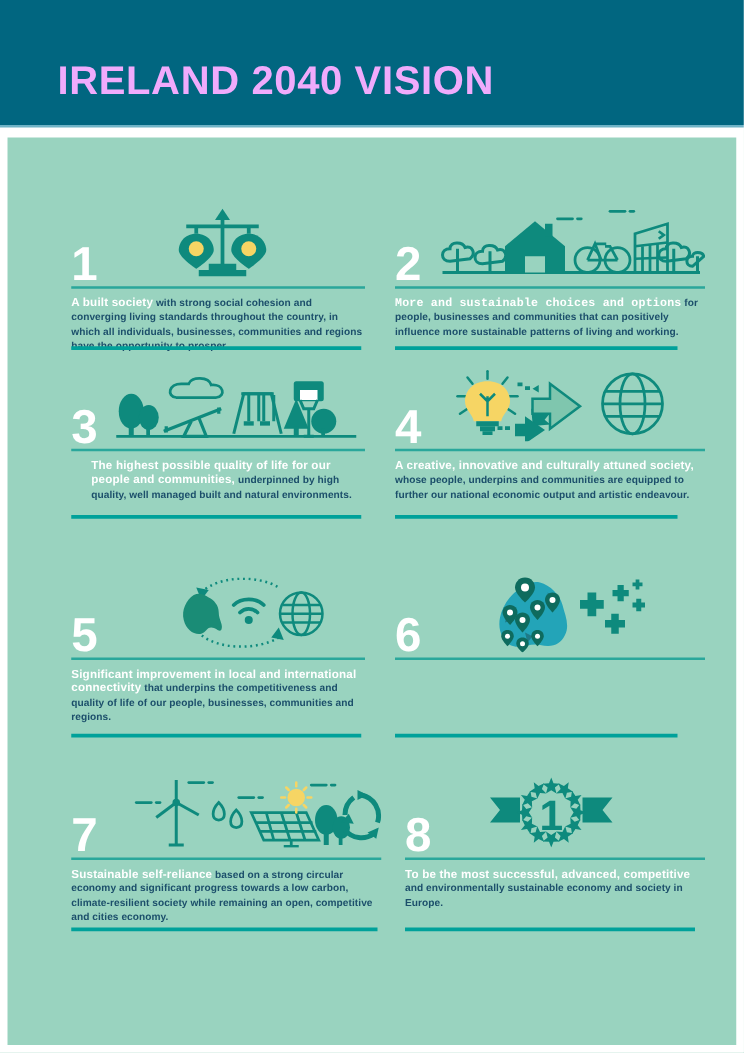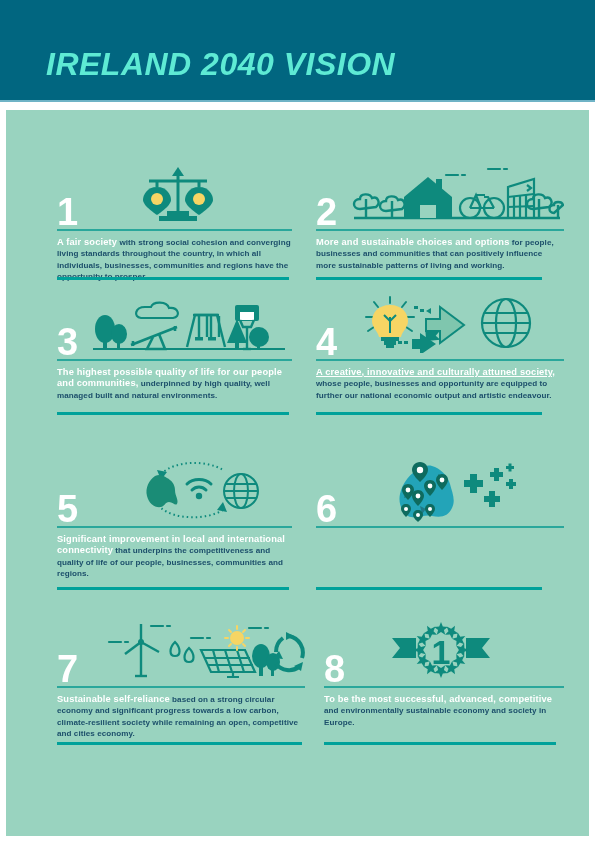--- a/index.html
+++ b/index.html
@@ -109,21 +109,21 @@
     bottom: 0;
     left: 0;
   }
 </style>
 </head>
 <body>
 
 <div class="page">
 
   <div class="header" style="background: rgb(1, 102, 128);">
-    <div class="header-title" style="color: #5eead4; font-style: italic;">IRELAND 2040 VISION</div>
+    <div class="header-title" style="color: #f0abfc;">IRELAND 2040 VISION</div>
   </div>
   <div class="header-rule"></div>
 
   <div class="body-bg" style="background: rgb(153, 211, 191);"></div>
 
   <div class="grid">
 
     <div class="item" style="left:51px; top:53px; width:235px; height:117px;">
       <div class="icon-zone">
         <span class="num">1</span>
@@ -138,21 +138,21 @@
           <rect x="24" y="51" width="38" height="5" fill="#0E8A7D"></rect>
           <g fill="#0E8A7D">
             <path d="M22 22 C12 22 8 30 8 35 C8 41 22 50 22 50 C22 50 36 41 36 35 C36 30 32 22 22 22 Z"></path>
             <path d="M64 22 C54 22 50 30 50 35 C50 41 64 50 64 50 C64 50 78 41 78 35 C78 30 74 22 64 22 Z"></path>
           </g>
           <circle cx="22" cy="34" r="6" fill="#F6D564"></circle>
           <circle cx="64" cy="34" r="6" fill="#F6D564"></circle>
         </svg>
       </div>
       <div class="rule-top" style="background: rgb(42, 167, 155);"></div>
-      <div class="itext" style="color: rgb(28, 79, 107);"><span class="lead" style="color: rgb(255, 255, 255);">A fair society</span><span> with strong social cohesion and converging living standards throughout the country, in which all individuals, businesses, communities and regions have the opportunity to prosper.</span></div>
+      <div class="itext" style="color: rgb(28, 79, 107);"><span class="lead" style="color: rgb(255, 255, 255);">A built society</span><span> with strong social cohesion and converging living standards throughout the country, in which all individuals, businesses, communities and regions have the opportunity to prosper.</span></div>
       <div class="rule-bottom" style="width: 232px; background: rgb(0, 161, 154);"></div>
     </div>
 
     <div class="item" style="left:310px; top:53px; width:248px; height:117px;">
       <div class="icon-zone">
         <span class="num">2</span>
         <svg style="left:32px; top:0px;" width="216" height="60" viewBox="0 0 216 60">
           <g stroke="#0E8A7D" stroke-width="2.4" fill="none">
             <path d="M6 55 L212 55"></path>
             <path d="M12 46 C4 46 4 36 12 36 C12 30 22 30 24 35 C30 33 33 40 28 44 L12 46 Z"></path>
@@ -183,21 +183,21 @@
             <path d="M160 24 L160 55 L186 55 L186 16 L160 24 Z"></path>
             <path d="M160 34 L186 31"></path>
             <path d="M160 44 L186 43"></path>
             <path d="M166 34 L166 44 M172 33 L172 44 M178 32 L178 44"></path>
             <path d="M166 44 L166 55 M172 44 L172 55 M178 44 L178 55"></path>
             <path d="M179 22 L183 25 L179 28"></path>
           </g>
         </svg>
       </div>
       <div class="rule-top" style="background: rgb(42, 167, 155);"></div>
-      <div class="itext" style="color: rgb(28, 79, 107);"><span class="lead" style="color: rgb(255, 255, 255);">More and sustainable choices and options</span><span> for people, businesses and communities that can positively influence more sustainable patterns of living and working.</span></div>
+      <div class="itext" style="color: rgb(28, 79, 107);"><span class="lead" style="color: rgb(255, 255, 255); font-family: Liberation Mono, monospace;">More and sustainable choices and options</span><span> for people, businesses and communities that can positively influence more sustainable patterns of living and working.</span></div>
       <div class="rule-bottom" style="width: 226px; background: rgb(0, 161, 154);"></div>
     </div>
 
     <div class="item" style="left:51px; top:183px; width:235px; height:122px;">
       <div class="icon-zone">
         <span class="num">3</span>
         <svg style="left:32px; top:0px;" width="200" height="60" viewBox="0 0 200 60">
           <g stroke="#0E8A7D" stroke-width="2.2" fill="none">
             <path d="M4 56 L196 56"></path>
             <path d="M56 14 C46 14 44 24 52 25 L84 25 C92 24 90 14 80 15 C78 8 64 8 62 14 Z"></path>
@@ -228,21 +228,21 @@
           <g stroke="#0E8A7D" stroke-width="2.4" fill="none">
             <path d="M154 56 L162 56"></path>
             <path d="M158 34 L158 56"></path>
             <rect x="146" y="12" width="24" height="16" rx="2" fill="#0E8A7D" stroke="none"></rect>
             <rect x="151" y="19" width="14" height="8" fill="#ffffff" stroke="none"></rect>
             <path d="M151 27 L154 34 L162 34 L165 27" fill="none"></path>
           </g>
         </svg>
       </div>
       <div class="rule-top" style="background: rgb(42, 167, 155);"></div>
-      <div class="itext" style="color: rgb(28, 79, 107);"><span class="lead" style="color: rgb(255, 255, 255);">The highest possible quality of life for our people and communities,</span><span> underpinned by high quality, well managed built and natural environments.</span></div>
+      <div class="itext" style="color: rgb(28, 79, 107); margin-left: 16px;"><span class="lead" style="color: rgb(255, 255, 255);">The highest possible quality of life for our people and communities,</span><span> underpinned by high quality, well managed built and natural environments.</span></div>
       <div class="rule-bottom" style="width: 232px; background: rgb(0, 161, 154);"></div>
     </div>
 
     <div class="item" style="left:310px; top:183px; width:248px; height:122px;">
       <div class="icon-zone">
         <span class="num">4</span>
         <svg style="left:38px; top:0px;" width="190" height="60" viewBox="0 0 190 60">
           <g stroke="#0E8A7D" stroke-width="2" stroke-linecap="round">
             <path d="M36 4 L36 10"></path>
               <path d="M20 9 L24 14"></path>
@@ -274,21 +274,21 @@
             <rect x="44" y="48" width="4" height="3"></rect>
           </g>
           <g stroke="#0E8A7D" stroke-width="2.2" fill="none">
             <circle cx="152" cy="30" r="24"></circle>
             <ellipse cx="152" cy="30" rx="10" ry="24"></ellipse>
             <path d="M130 20 L174 20 M128 30 L176 30 M130 40 L174 40"></path>
           </g>
         </svg>
       </div>
       <div class="rule-top" style="background: rgb(42, 167, 155);"></div>
-      <div class="itext" style="color: rgb(28, 79, 107);"><span class="lead" style="color: rgb(255, 255, 255); text-decoration: underline;">A creative, innovative and culturally attuned society,</span><span> whose people, businesses and opportunity are equipped to further our national economic output and artistic endeavour.</span></div>
+      <div class="itext" style="color: rgb(28, 79, 107);"><span class="lead" style="color: rgb(255, 255, 255);">A creative, innovative and culturally attuned society,</span><span> whose people, underpins and communities are equipped to further our national economic output and artistic endeavour.</span></div>
       <div class="rule-bottom" style="width: 226px; background: rgb(0, 161, 154);"></div>
     </div>
 
     <div class="item" style="left:51px; top:350px; width:235px; height:130px;">
       <div class="icon-zone">
         <span class="num">5</span>
         <svg style="left:78px; top:2px;" width="128" height="58" viewBox="0 0 128 58">
           <g stroke="#0E8A7D" stroke-width="2" fill="none" stroke-dasharray="1.5 3">
             <path d="M26 12 C40 -2 72 -2 88 8"></path>
             <path d="M88 48 C72 58 40 58 26 46"></path>

